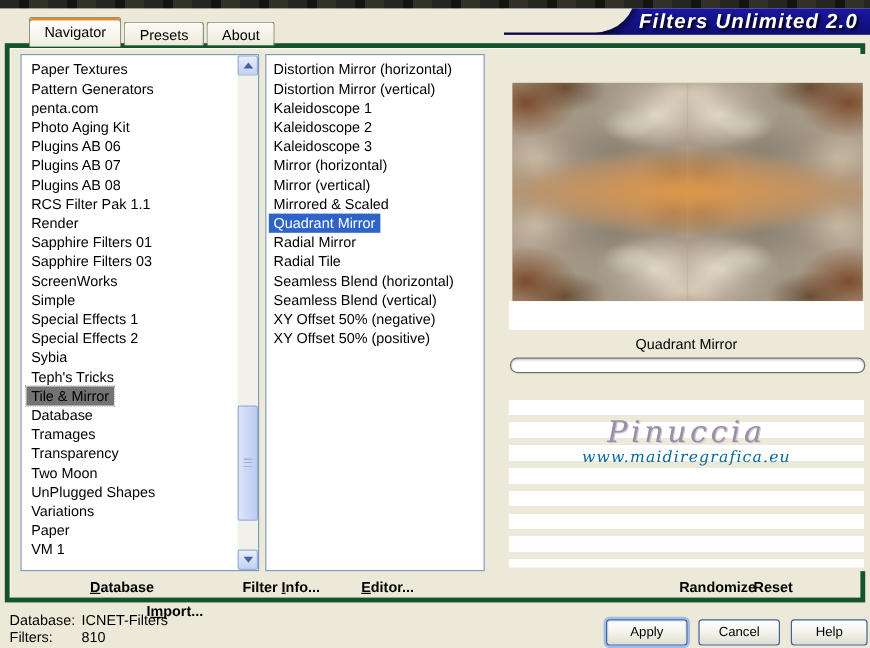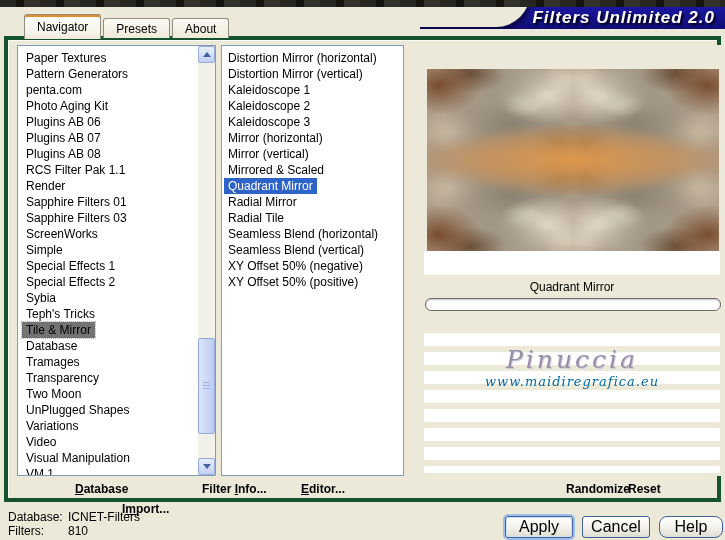--- a/index.html
+++ b/index.html
@@ -98,24 +98,24 @@
   .a-db{ left:23px;padding-left:44px; } .a-imp{ left:114px;margin-top:20px; } .a-fi{ left:194px; } .a-ed{ left:293px; }
   .a-rand{ left:558px; } .a-reset{ left:620px; }
 
   
   .status-label{ position:absolute; left:8px; }
   .status-value{ position:absolute; left:68px; }
   .row1{ top:510px; } .row2{ top:524px; }
 
   .xp-btn{ position:absolute; top:516px; height:22px; text-align:center;
     background:linear-gradient(#FFFFFF,#F2F1EA 55%,#DFDDD0); border:1px solid #41639C;
-    border-radius:3px; font-size:16px; line-height:20px; cursor:default; }
+    border-radius:3px; font-size:11px; line-height:20px; cursor:default; }
   .b-apply{ left:505px; width:68px; box-shadow:0 0 0 2px #9DBDEA, inset 0 0 0 1px #CFE0F7; }
   .b-cancel{ left:582px; width:68px; }
-  .b-help{ left:659px; width:64px;border-radius:8px; }
+  .b-help{ left:659px; width:64px; }
 </style>
 </head>
 <body>
 
 <div class="top-strip"></div>
 
 <div class="banner">
   <div class="banner-title">Filters Unlimited 2.0</div>
 </div>
 
@@ -146,22 +146,21 @@
         <div class="list-row">Special Effects 2</div>
         <div class="list-row">Sybia</div>
         <div class="list-row">Teph's Tricks</div>
         <div class="list-row selected">Tile &amp; Mirror</div>
         <div class="list-row">Database</div>
         <div class="list-row">Tramages</div>
         <div class="list-row">Transparency</div>
         <div class="list-row">Two Moon</div>
         <div class="list-row">UnPlugged Shapes</div>
         <div class="list-row">Variations</div>
-        <div class="list-row">Video</div>
-        <div class="list-row">Visual Manipulation</div>
+        <div class="list-row">Paper</div>
         <div class="list-row">VM 1</div>
       </div>
     <div class="scrollbar">
       <div class="sb-btn sb-up">
         <span class="tri tri-up"></span>
       </div>
       <div class="sb-thumb"></div>
       <div class="sb-btn sb-down">
         <span class="tri tri-down"></span>
       </div>

